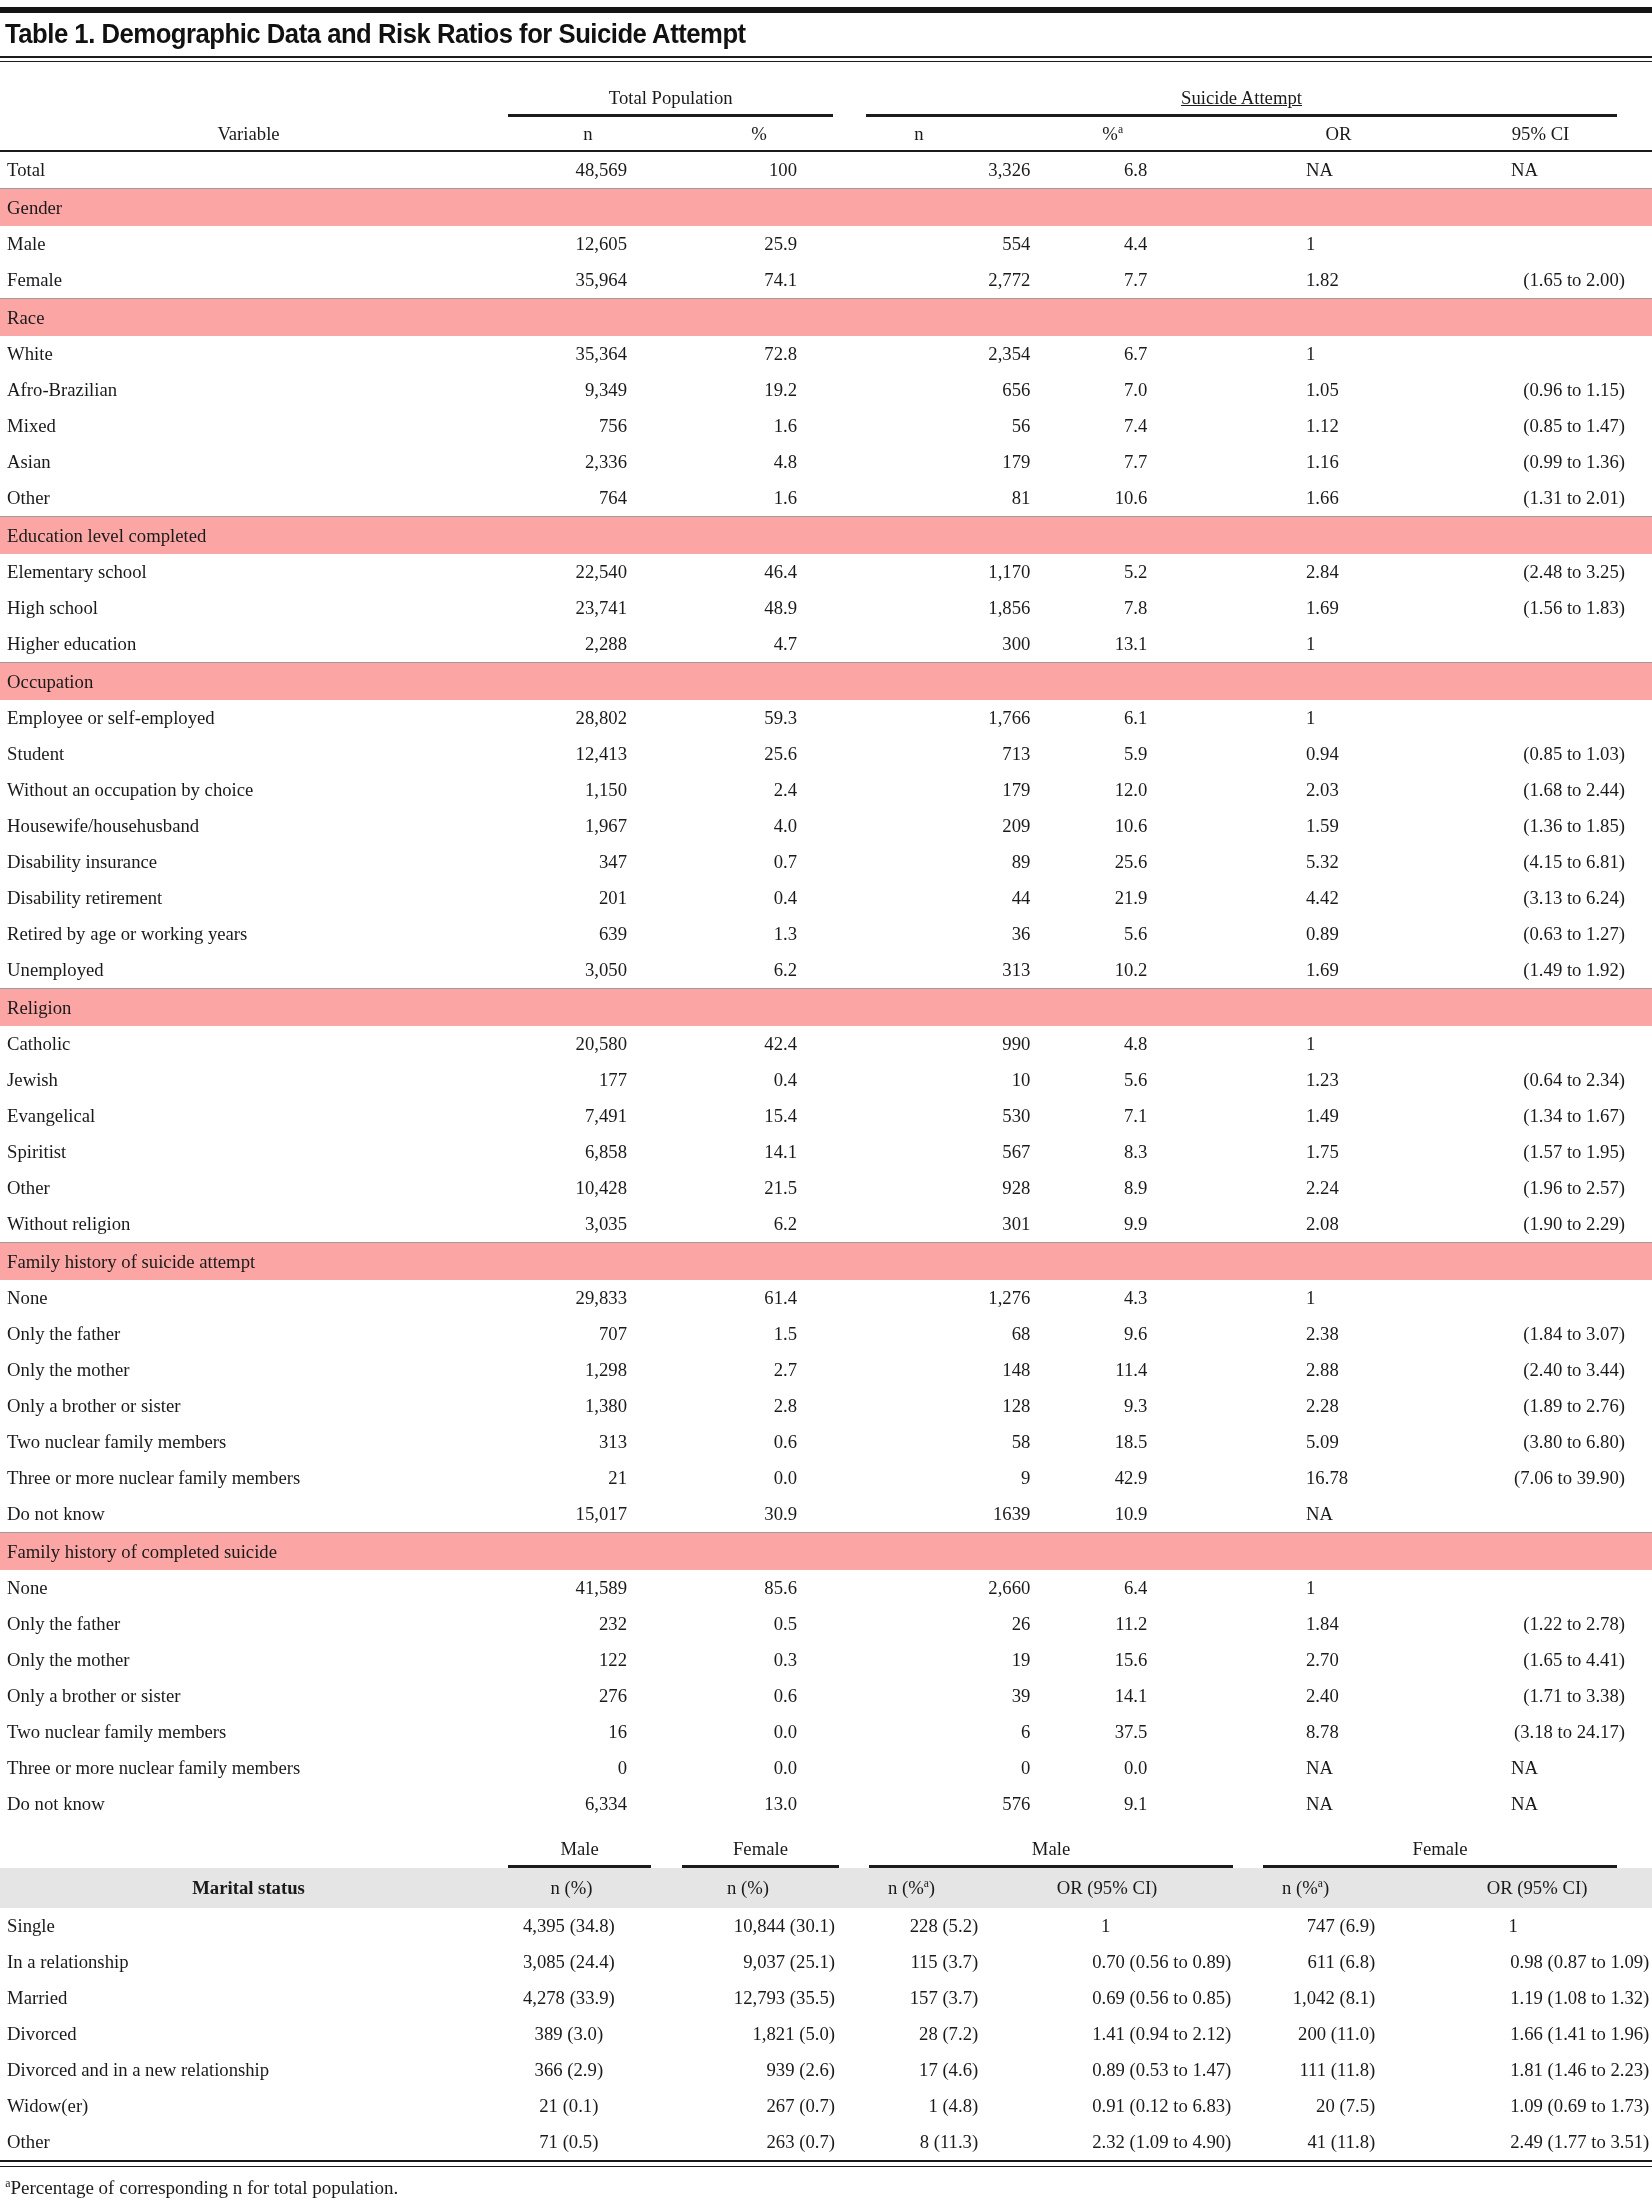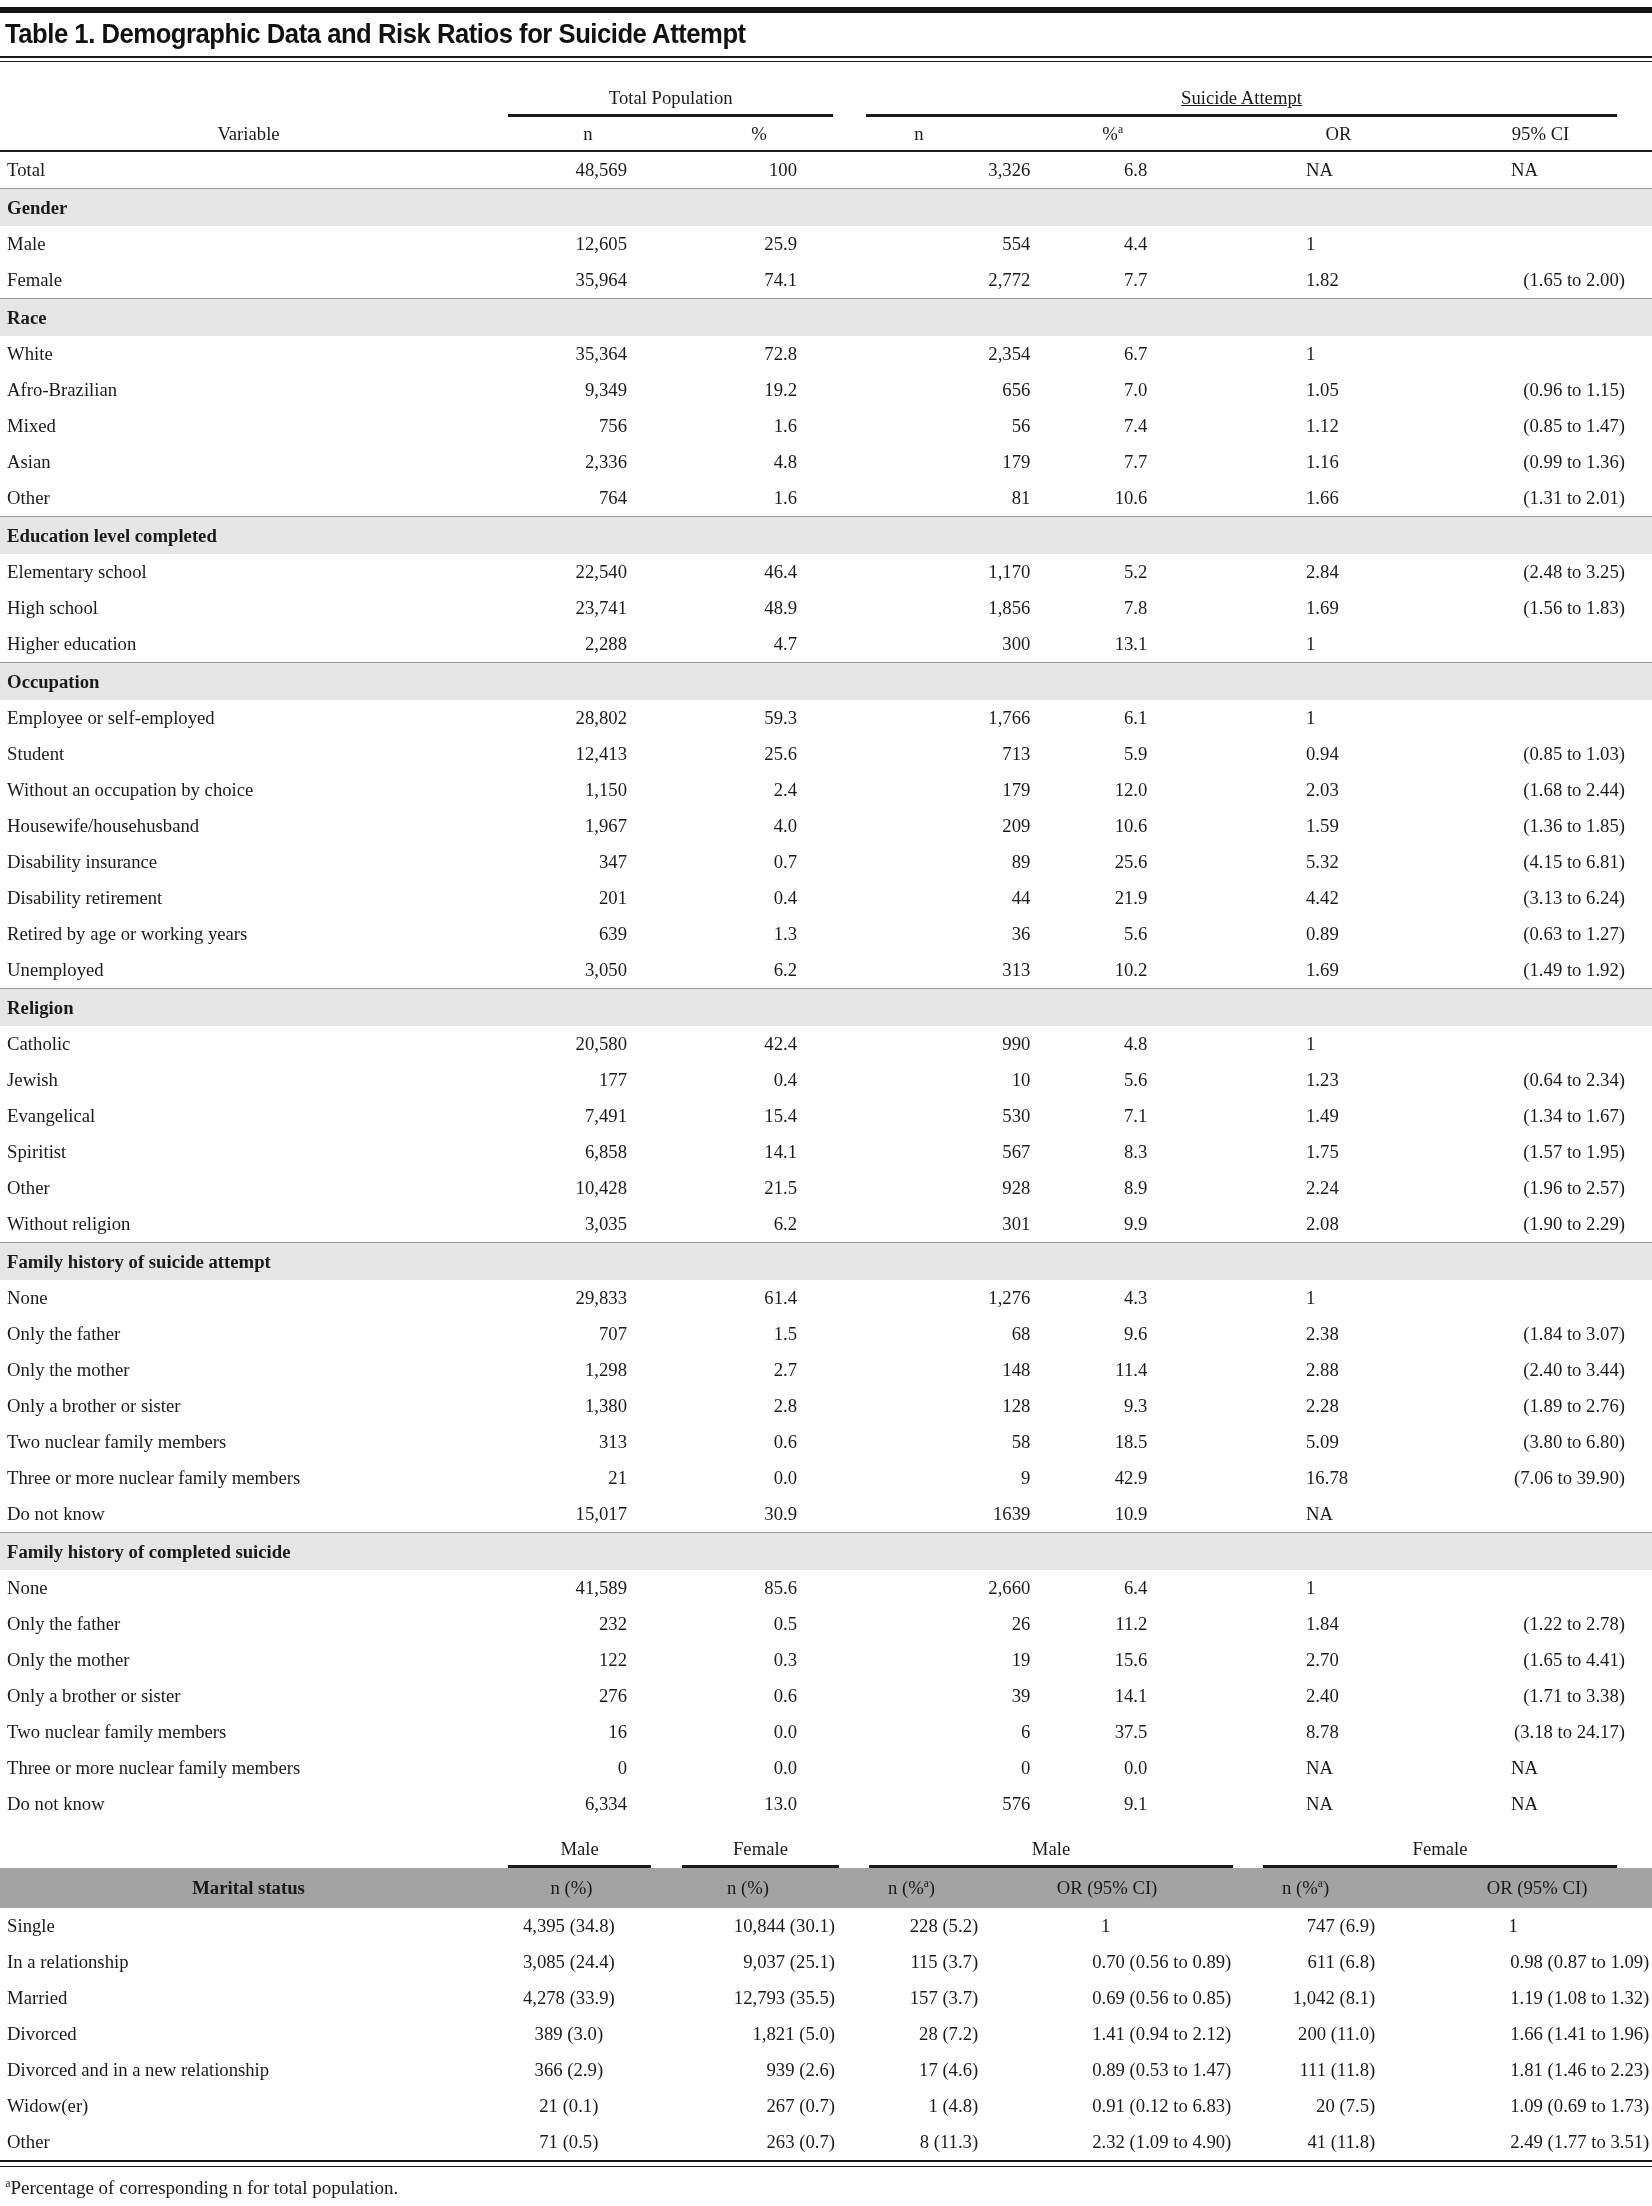--- a/index.html
+++ b/index.html
@@ -76,31 +76,31 @@
   .mc1 { text-align: right; padding-right: 18px; }
   .mc2 { text-align: right; padding-right: 40px; }
   .mc3 { text-align: right; padding-right: 2.7px; }
   .mc4 { text-align: right; padding-right: 2.7px; }
   .mc5 { text-align: left;  padding-left: 156px; }
   .mc6 { text-align: right; padding-right: 27px; }
   .mc6.center { text-align: center; padding-left: 53px; }
 
   
   tr.section-row td {
-    background: #e5e5e5;
+    background: #fca5a5;
     border-top: 0.9px solid #9c9c9c;
-    font-weight: bold;
+    font-weight: normal;
     height: 37px;
     padding-left: 7.1px;
     text-align: left;
   }
 
   
   tr.marital-header td {
-    background: #a3a3a3;
+    background: #e5e5e5;
     height: 40px;
     text-align: center;
   }
   .qh0 { text-align: left; font-weight: bold; padding-left: 7.1px; }
   .qh6 { padding-left: 45px; }
   .qc0 { text-align: left;  padding-left: 7.1px; }
   .qc1 { text-align: center; padding-right: 5.3px; margin-top: 12px; }
   .qc2 { text-align: right; padding-right: 8px; }
   .qc3 { text-align: right; padding-right: 1.8px; }
   .qc4 { text-align: right; padding-right: 2.7px; }

